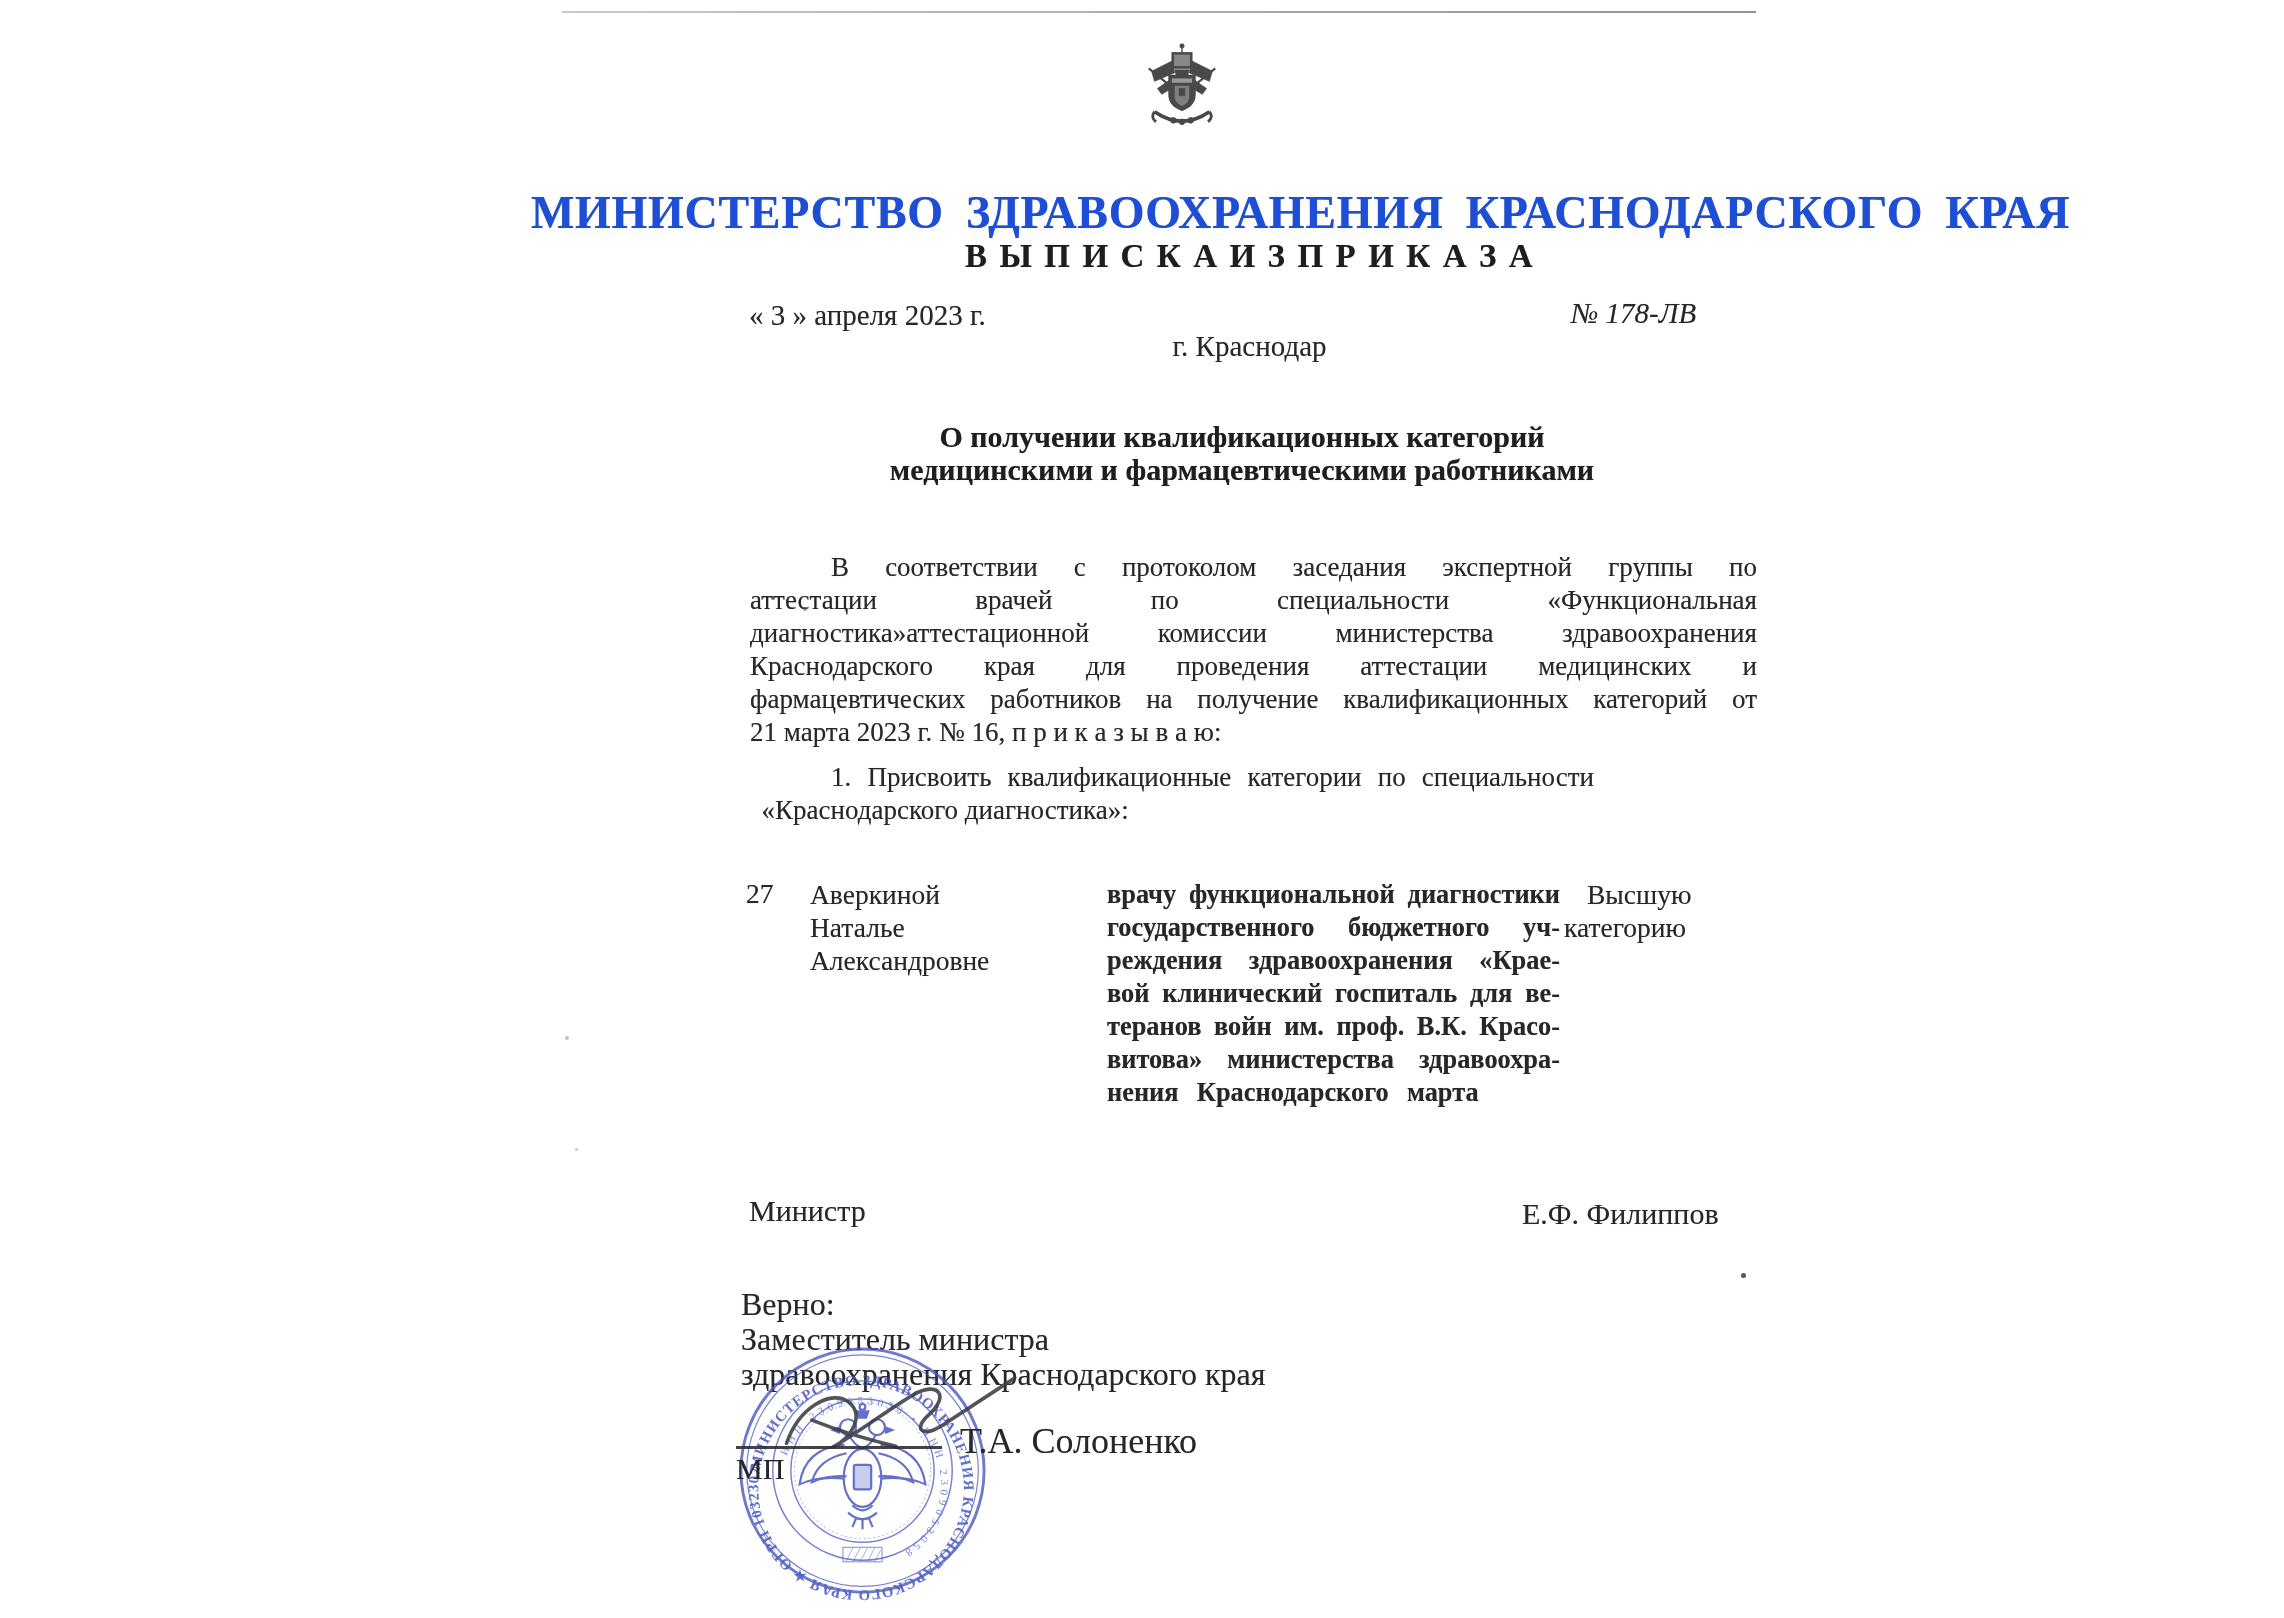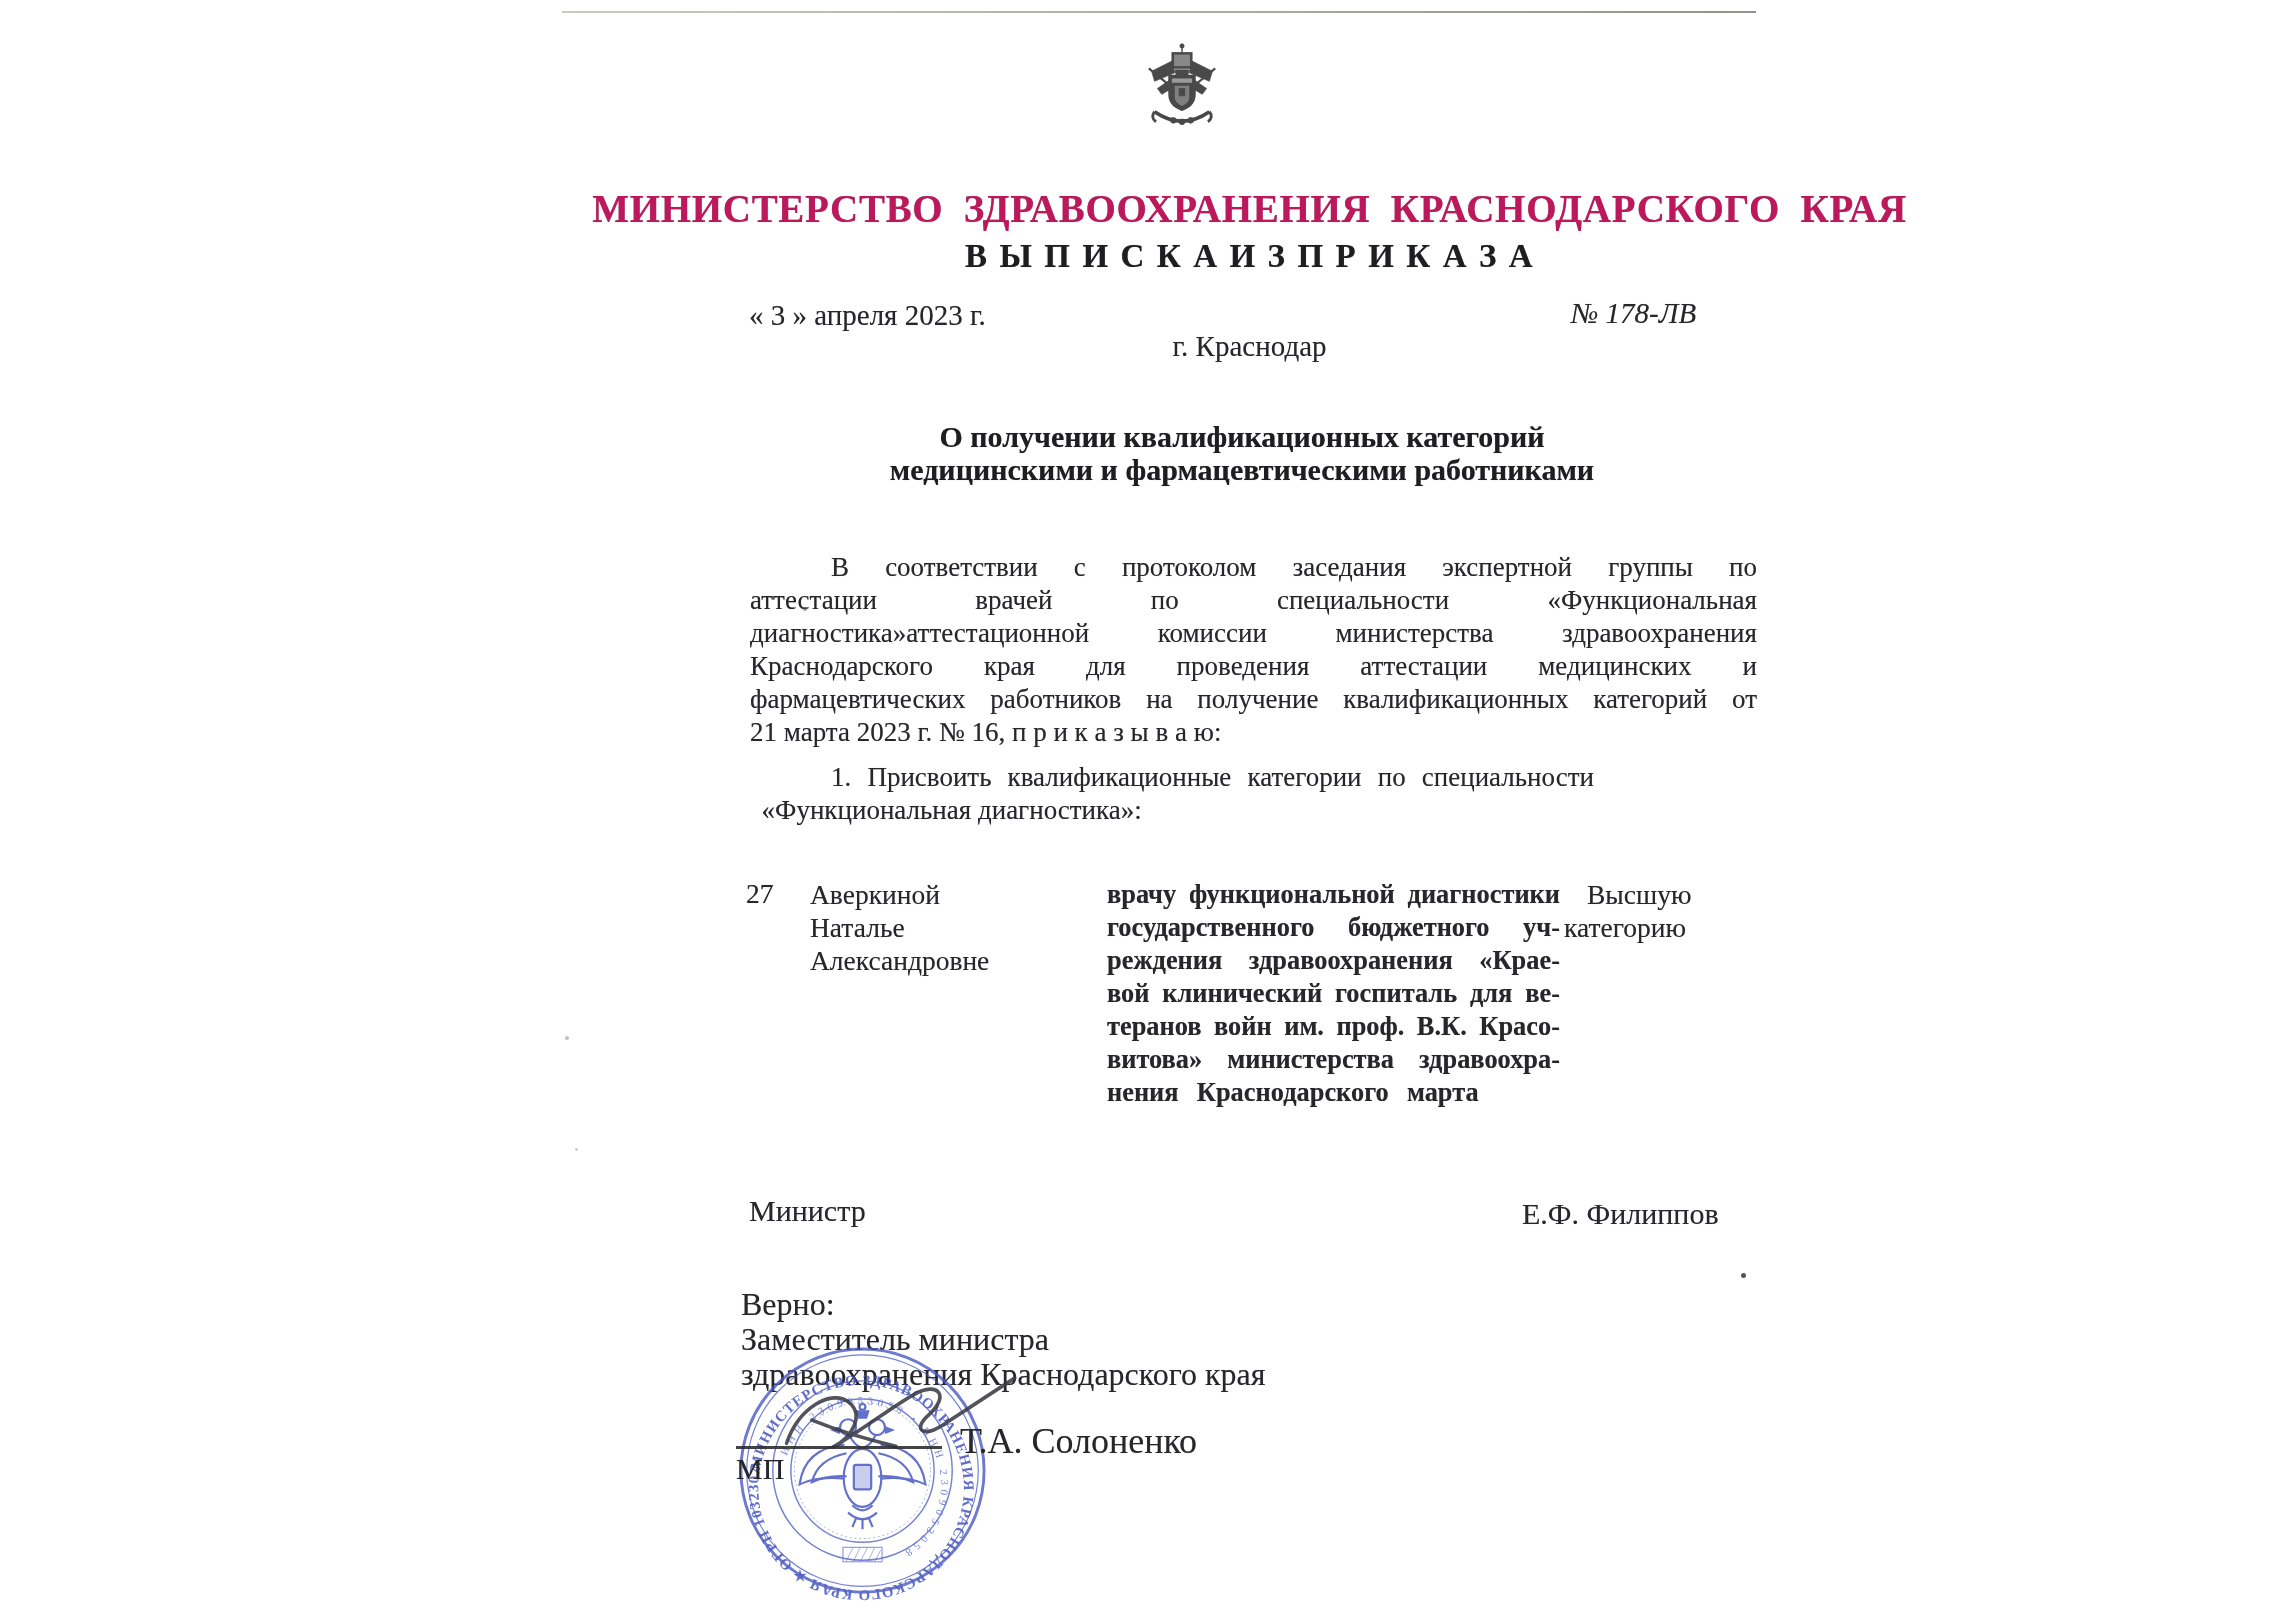--- a/index.html
+++ b/index.html
@@ -17,23 +17,23 @@
     text-shadow:0 0 0.7px rgba(30,30,35,.38);
     white-space:nowrap;
   }
   
   .scanline{
     position:absolute;left:562px;top:11px;width:1194px;height:2.2px;
     background:linear-gradient(90deg,#b9b9b2,#8f8f88 55%,#6f6f68);
     opacity:.75;
   }
   .ministry{
-    left:507px;top:186px;width:1485px;
-    text-align:center;font-size:39px;font-weight:bold;
-    letter-spacing:0.7px;word-spacing:10px;color:#be185d;
+    left:531px;top:186px;width:1485px;
+    text-align:center;font-size:46px;font-weight:bold;
+    letter-spacing:0.7px;word-spacing:10px;color:#1d4ed8;
     text-shadow:0 0 0.7px rgba(20,20,25,.5);
   }
   .doctype{
     left:507px;top:238px;width:1485px;
     text-align:center;font-size:33px;font-weight:bold;
     letter-spacing:1.4px;word-spacing:1.4px;color:#1d1d22;
     text-shadow:0 0 0.7px rgba(20,20,25,.5);
   }
   .dateline{left:749px;top:299px;font-size:29px;}
   .numline{left:1571px;top:297px;font-size:29px;font-style:italic;}
@@ -130,21 +130,21 @@
   </div>
 
   <div class="abs txt bodyblock">
     <div class="bline first">В соответствии с протоколом заседания экспертной группы по</div>
     <div class="bline">аттестации врачей по специальности «Функциональная</div>
     <div class="bline">диагностика»аттестационной комиссии министерства здравоохранения</div>
     <div class="bline">Краснодарского края для проведения аттестации медицинских и</div>
     <div class="bline">фармацевтических работников на получение квалификационных категорий от</div>
     <div class="bline plain">21 марта  2023 г.  №  16,  п р и к а з ы в а ю:</div>
     <div class="bline item">1. Присвоить квалификационные категории по специальности</div>
-    <div class="bline last">«Функциональная диагностика»:</div>
+    <div class="bline last">«Краснодарского диагностика»:</div>
   </div>
 
   <div class="abs txt rownum">27</div>
 
   <div class="abs txt namecol">
     <div>Аверкиной</div>
     <div>Наталье</div>
     <div>Александровне</div>
   </div>
 

